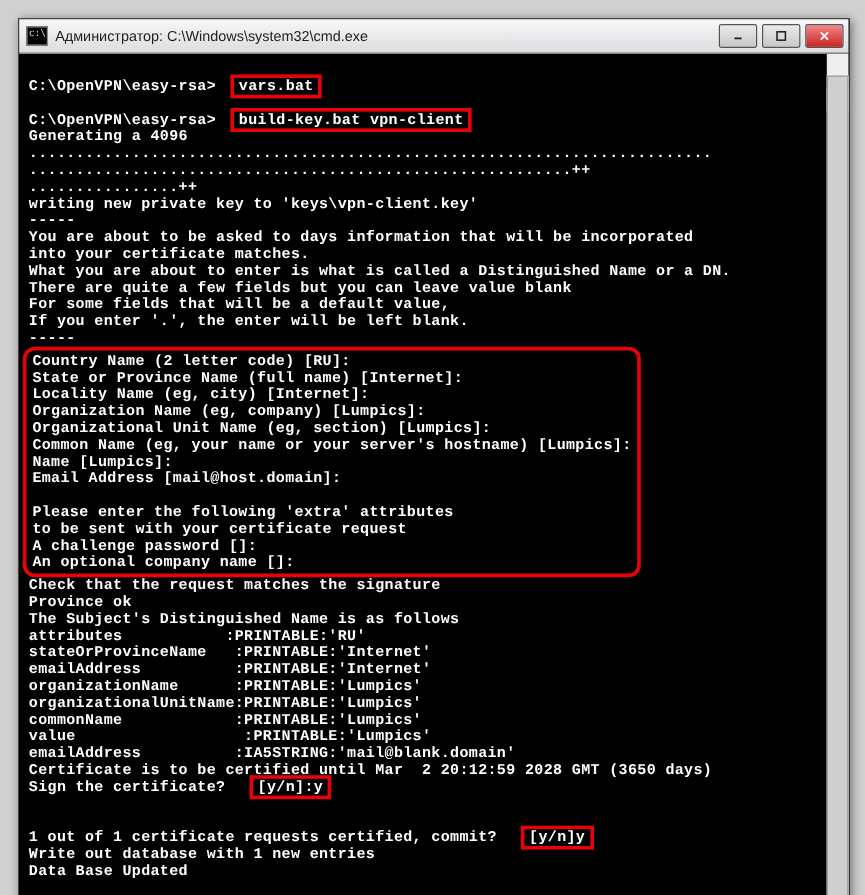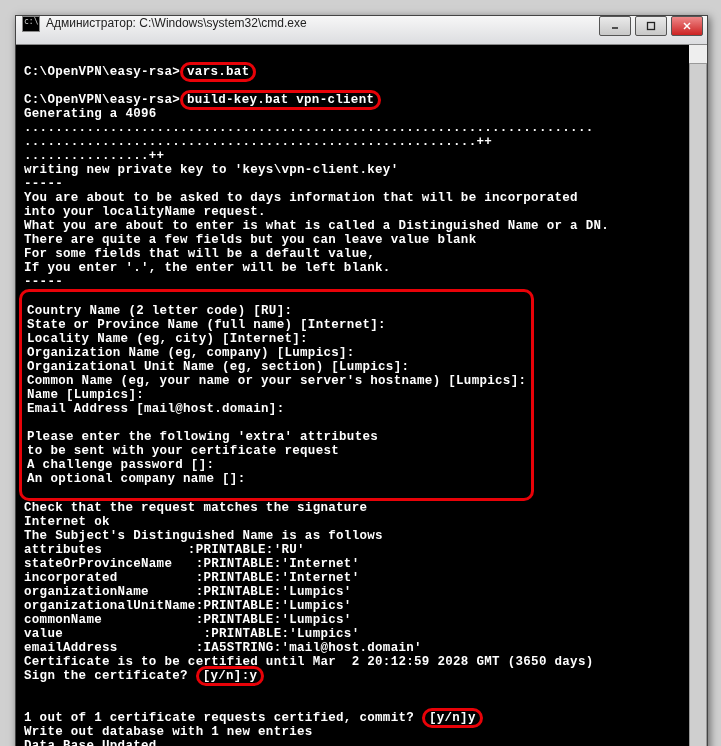--- a/index.html
+++ b/index.html
@@ -1,30 +1,30 @@
 <!DOCTYPE html>
 <html><head>
 <meta charset="utf-8">
 <style>
 body{margin:0;background:#d0d0d0;font-family:Consolas,monospace;font-size:13px;padding:15px;width:721px;height:746px;box-sizing:border-box}
 .window{width:691px;border:1px solid #444;box-shadow:2px 2px 8px rgba(0,0,0,.5);background:#000}
-.titlebar{height:28px;background:linear-gradient(#f7f7f7,#dcdde0);display:flex;padding:0 4px 0 6px;border-bottom:1px solid #888}
+.titlebar{height:28px;background:linear-gradient(#f7f7f7,#dcdde0);display:flex;align-items:center;padding:0 4px 0 6px;border-bottom:1px solid #888}
 .ticon{width:16px;height:14px;background:#000;border:1px solid #888;display:inline-block;margin-right:6px;position:relative}
 .ticon::after{content:"c:\\";color:#ccc;font-size:8px;position:absolute;top:0;left:1px}
 .title{flex:1;color:#222;font-family:"Segoe UI",sans-serif;font-size:12px}
 .wbtn{width:30px;height:18px;margin-left:4px;border:1px solid #555;border-radius:2px;display:flex;align-items:center;justify-content:center;background:linear-gradient(#eaeaea,#c8c8c8)}
 .wbtn.close{background:linear-gradient(#e88,#c22);color:#fff}
 .wbtn svg{width:10px;height:10px}
 .term{background:#000;color:#fff;font-family:"Courier New",monospace;font-size:12.5px;line-height:14px;padding:6px 8px;min-height:676px;white-space:pre;position:relative;letter-spacing:.3px;font-weight:bold}
 .scrollbar{position:absolute;right:0;top:0;bottom:0;width:18px;background:#eee}
 .sbup,.sbdn{height:18px;background:#ddd;display:flex;align-items:center;justify-content:center;border:1px solid #999}
 .sbtrk{position:absolute;top:18px;bottom:18px;left:0;right:0;background:#e8e8e8}
 .sbth{position:absolute;top:0;left:0;right:0;height:100%;background:#cfcfcf;border:1px solid #999}
-.hl{border:3px solid #e80208;border-radius:10px;padding:0 4px;display:inline-block;margin:-3px 0}
-.hlbox{border:3px solid #e80208;border-radius:10px;padding:12px 5px;margin:0 -5px;display:inline-block}
+.hl{border:3px solid #e80208;border-radius:0;padding:0 4px;display:inline-block;margin:-3px 12px}
+.hlbox{border:3px solid #e80208;border-radius:10px;padding:2px 5px;margin:0 -5px;display:inline-block}
 .frame{position:relative}
 </style>
 </head>
 <body>
 
 <div class="frame">
 <div class="window">
   <div class="titlebar">
     <span class="ticon"></span>
     <span class="title">Администратор: C:\Windows\system32\cmd.exe</span>
@@ -49,50 +49,50 @@
 <span>C:\OpenVPN\easy-rsa&gt;</span><span class="hl">vars.bat</span>
 &nbsp;
 <span>C:\OpenVPN\easy-rsa&gt;</span><span class="hl">build-key.bat vpn-client</span>
 <span>Generating a 4096 </span>
 <span>.........................................................................</span>
 <span>..........................................................++</span>
 <span>................++</span>
 <span>writing new private key to 'keys\vpn-client.key'</span>
 <span>-----</span>
 <span>You are about to be asked to days information that will be incorporated</span>
-<span>into your localityName request.</span>
+<span>into your certificate matches.</span>
 <span>What you are about to enter is what is called a Distinguished Name or a DN.</span>
 <span>There are quite a few fields but you can leave value blank</span>
 <span>For some fields that will be a default value,</span>
 <span>If you enter '.', the enter will be left blank.</span>
 <span>-----</span>
 <span class="hlbox"><span>Country Name (2 letter code) [RU]:</span>
 <span>State or Province Name (full name) [Internet]:</span>
 <span>Locality Name (eg, city) [Internet]:</span>
 <span>Organization Name (eg, company) [Lumpics]:</span>
 <span>Organizational Unit Name (eg, section) [Lumpics]:</span>
 <span>Common Name (eg, your name or your server's hostname) [Lumpics]:</span>
 <span>Name [Lumpics]:</span>
 <span>Email Address [mail@host.domain]:</span>
 <span></span>
 <span>Please enter the following 'extra' attributes</span>
 <span>to be sent with your certificate request</span>
 <span>A challenge password []:</span>
 <span>An optional company name []:</span>                              </span>
 <span>Check that the request matches the signature</span>
-<span>Internet ok</span>
+<span>Province ok</span>
 <span>The Subject's Distinguished Name is as follows</span>
 <span>attributes           :PRINTABLE:'RU'</span>
 <span>stateOrProvinceName   :PRINTABLE:'Internet'</span>
-<span>incorporated          :PRINTABLE:'Internet'</span>
+<span>emailAddress          :PRINTABLE:'Internet'</span>
 <span>organizationName      :PRINTABLE:'Lumpics'</span>
 <span>organizationalUnitName:PRINTABLE:'Lumpics'</span>
 <span>commonName            :PRINTABLE:'Lumpics'</span>
 <span>value                  :PRINTABLE:'Lumpics'</span>
-<span>emailAddress          :IA5STRING:'mail@host.domain'</span>
+<span>emailAddress          :IA5STRING:'mail@blank.domain'</span>
 <span>Certificate is to be certified until Mar  2 20:12:59 2028 GMT (3650 days)</span>
 <span>Sign the certificate? </span><span class="hl">[y/n]:y</span>
 &nbsp;
 &nbsp;
 <span>1 out of 1 certificate requests certified, commit? </span><span class="hl">[y/n]y</span>
 <span>Write out database with 1 new entries</span>
 <span>Data Base Updated</span>
 &nbsp;
 _
 <div class="scrollbar">

